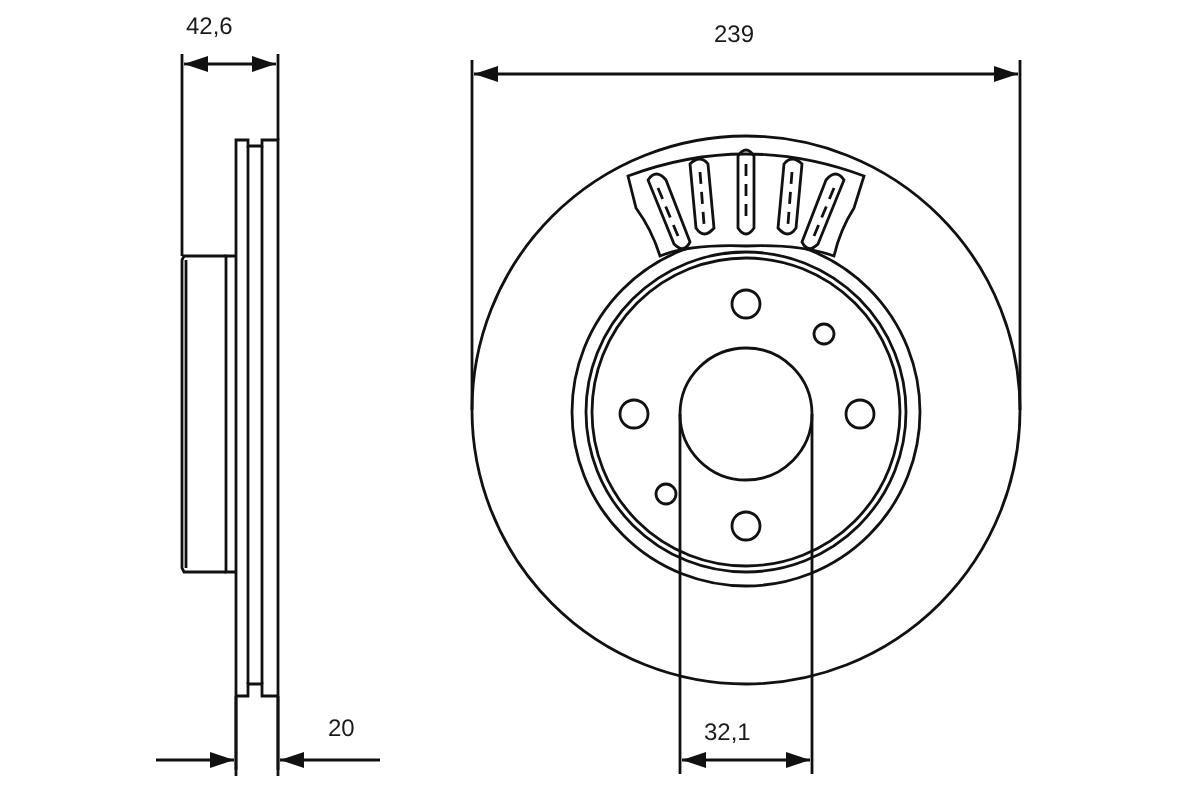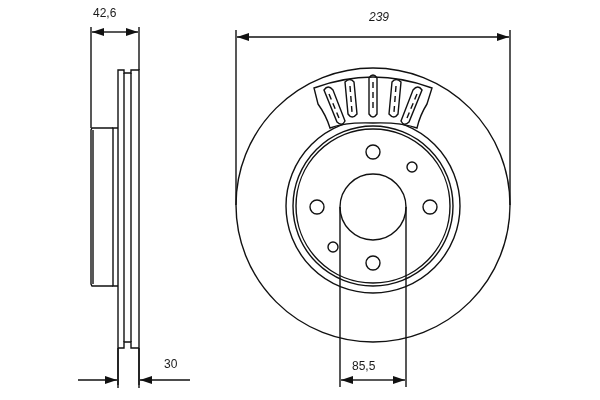--- a/index.html
+++ b/index.html
@@ -84,15 +84,15 @@
       <line x1="340" y1="207" x2="340" y2="387"></line>
       <line x1="406" y1="207" x2="406" y2="387"></line>
 
       <line x1="373" y1="380" x2="341" y2="380" marker-end="url(#arrow)"></line>
       <line x1="373" y1="380" x2="405" y2="380" marker-end="url(#arrow)"></line>
     </g>
   </g>
 </svg>
 
 <div class="dim-label" style="left:93px; top:7px;">42,6</div>
-<div class="dim-label" style="left:164px; top:358px;">30</div>
-<div class="dim-label" style="left:369px; top:11px;font-style:italic;">239</div>
-<div class="dim-label" style="left:352px; top:360px;">85,5</div>
+<div class="dim-label" style="left:164px; top:358px;">20</div>
+<div class="dim-label" style="left:357px; top:11px;">239</div>
+<div class="dim-label" style="left:352px; top:360px;">32,1</div>
 
 </body></html>

